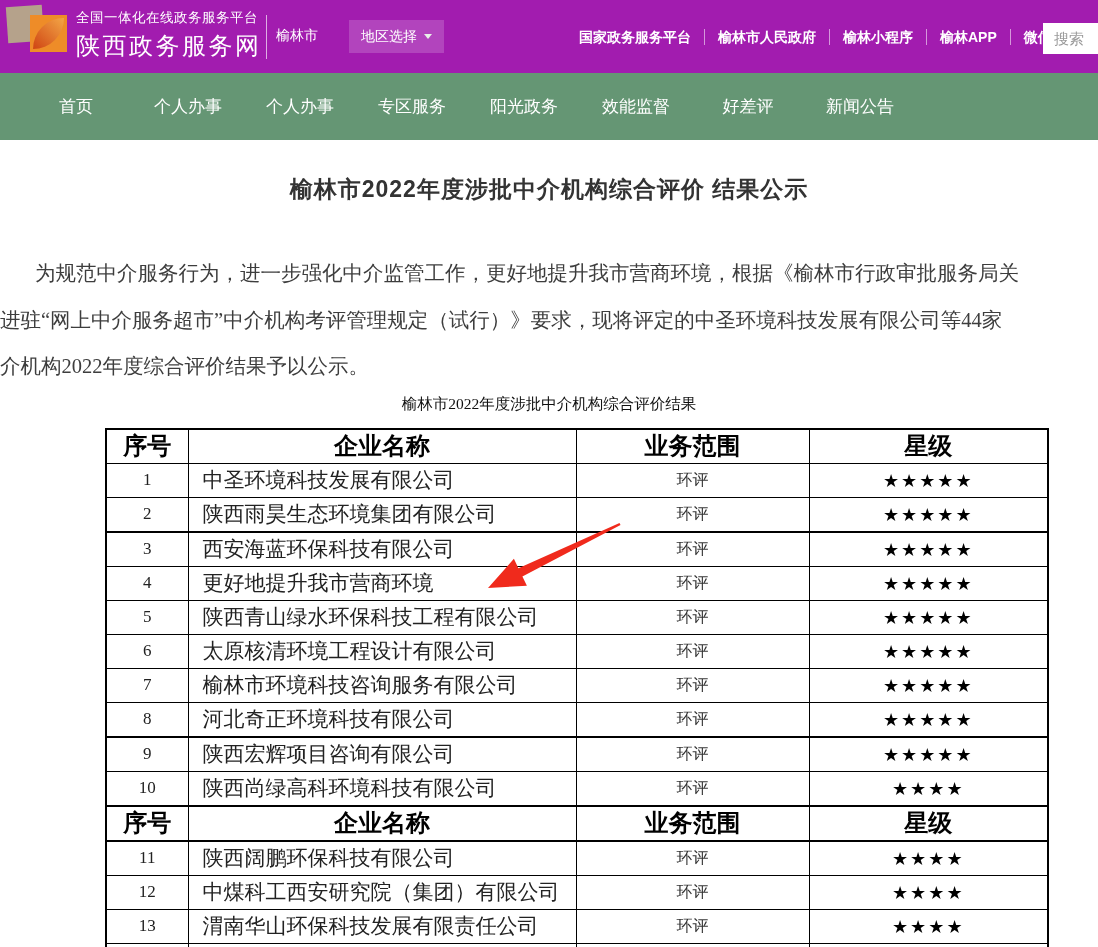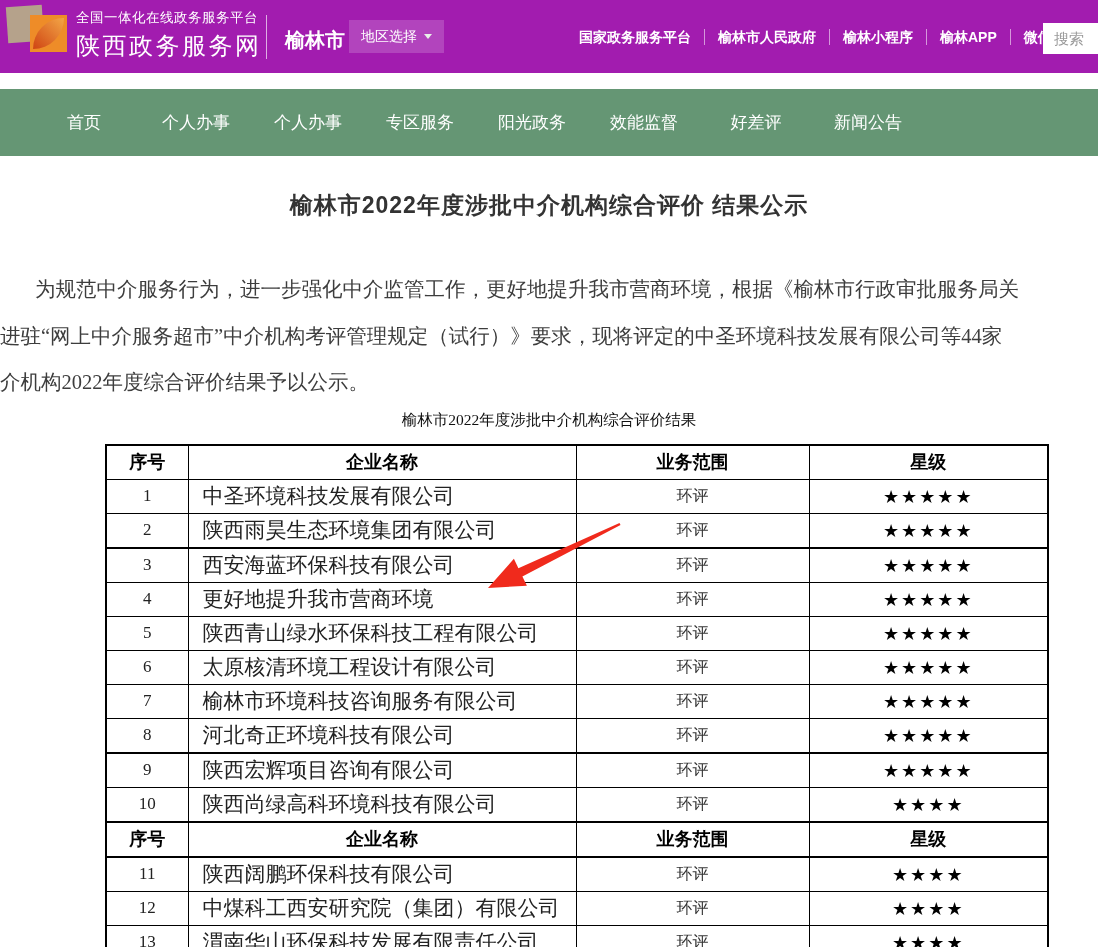--- a/index.html
+++ b/index.html
@@ -12,50 +12,50 @@
   .logo{position:absolute;left:6px;top:3px;width:60px;height:62px;cursor:pointer;}
   .logo-tan{position:absolute;left:1px;top:3px;width:36px;height:36px;background:#b5a28b;transform:rotate(-4deg);}
   .logo-orange{position:absolute;left:24px;top:12px;width:37px;height:37px;background:#ee8c28;}
   .logo-leaf{position:absolute;left:3px;top:3px;width:31px;height:31px;
     background:linear-gradient(to bottom left,#f3a646,#cf4413);
     border-radius:100% 0 100% 0;}
   .brand-text{position:absolute;left:76px;top:9px;color:#fff;}
   .site-sub{font-size:13.5px;letter-spacing:.5px;}
   .site-name{font-size:24px;letter-spacing:2.5px;margin-top:3px;}
   .header-vdiv{position:absolute;left:266px;top:15px;width:1px;height:44px;background:rgba(255,255,255,.65);}
-  .city-label{position:absolute;left:285px;top:27px;color:#fff;font-size:20px;font-weight:bold;cursor:pointer;}
+  .city-label{position:absolute;left:276px;top:27px;color:#fff;font-size:14px;font-weight:normal;cursor:pointer;}
   .region-btn{position:absolute;left:349px;top:20px;height:33px;padding:0 12px;
     background:rgba(255,255,255,.18);color:#fff;font-size:14px;border:none;cursor:pointer;
     display:flex;align-items:center;gap:7px;font-family:inherit;justify-content:flex-end;}
   .caret-down{width:0;height:0;border-left:4.5px solid transparent;border-right:4.5px solid transparent;border-top:5.5px solid #e8f0e8;}
   .header-links{position:absolute;left:566px;top:0;height:73px;display:flex;align-items:center;list-style:none;margin:0;padding:0;}
   .header-links li{padding:0 13px;color:#fff;font-size:14px;font-weight:600;cursor:pointer;line-height:16px;white-space:nowrap;}
   .header-links li + li{border-left:1px solid rgba(255,255,255,.55);}
   .register-link{position:absolute;left:1073px;top:27px;color:#f8efc4;font-size:15px;font-weight:700;white-space:nowrap;cursor:pointer;}
   
   .main-nav{position:relative;height:67px;background:#659674;}
-  .nav-list{display:flex;list-style:none;margin:16px;padding:0 0 0 12px;height:100%;align-items:center;}
+  .nav-list{display:flex;list-style:none;margin:0;padding:0 0 0 20px;height:100%;align-items:center;}
   .nav-list li{width:112px;text-align:center;color:#fff;font-size:17px;cursor:pointer;white-space:nowrap;}
   .search-box{position:absolute;left:1043px;top:23px;width:140px;height:31px;background:#fff;border:none;
     padding:0 0 0 11px;font-size:15px;font-family:inherit;color:#666;outline:none;}
   .search-box::placeholder{color:#9a9a9a;opacity:1;}
   
   .article{position:relative;background:#fff;}
   .article-title{margin:34px 0 0 0;text-align:center;font-size:23px;font-weight:700;color:#333;
     letter-spacing:1px;line-height:30px;font-family:"Liberation Sans",sans-serif;}
   .para{margin-top:46px;font-family:"Liberation Serif","DejaVu Serif",serif;color:#3d3d3d;}
   .para-line{white-space:nowrap;font-size:20.5px;line-height:46.5px;overflow:hidden;}
   .para-line.first{text-indent:35px;}
   .table-caption{margin-top:4px;text-align:center;font-size:15.5px;color:#111;
     font-family:"Liberation Serif","DejaVu Serif",serif;line-height:20px;}
   
   .eval-table{border-collapse:collapse;table-layout:fixed;width:942px;margin:14px 0 0 105px;
     font-family:"Liberation Serif","DejaVu Serif",serif;border:2px solid #000;}
   .eval-table th,.eval-table td{border:1px solid #000;height:33px;padding:0;overflow:hidden;}
-  .eval-table th{font-size:18px;font-weight:700;color:#000;text-align:center;}
+  .eval-table th{font-size:24px;font-weight:700;color:#000;text-align:center;}
   td.cell-no{text-align:center;font-size:17px;color:#222;}
   td.cell-name{text-align:left;padding-left:14px;font-size:21px;color:#222;}
   td.cell-scope{text-align:center;font-size:16px;color:#333;}
   td.cell-stars{text-align:center;font-size:18px;letter-spacing:2px;color:#000;
     font-family:"DejaVu Sans",sans-serif;}
   tr.thick-top th,tr.thick-top td{border-top-width:2px;}
   
   .arrow-layer{position:absolute;left:460px;top:516px;width:165px;height:85px;pointer-events:none;}
 </style>
 </head>

